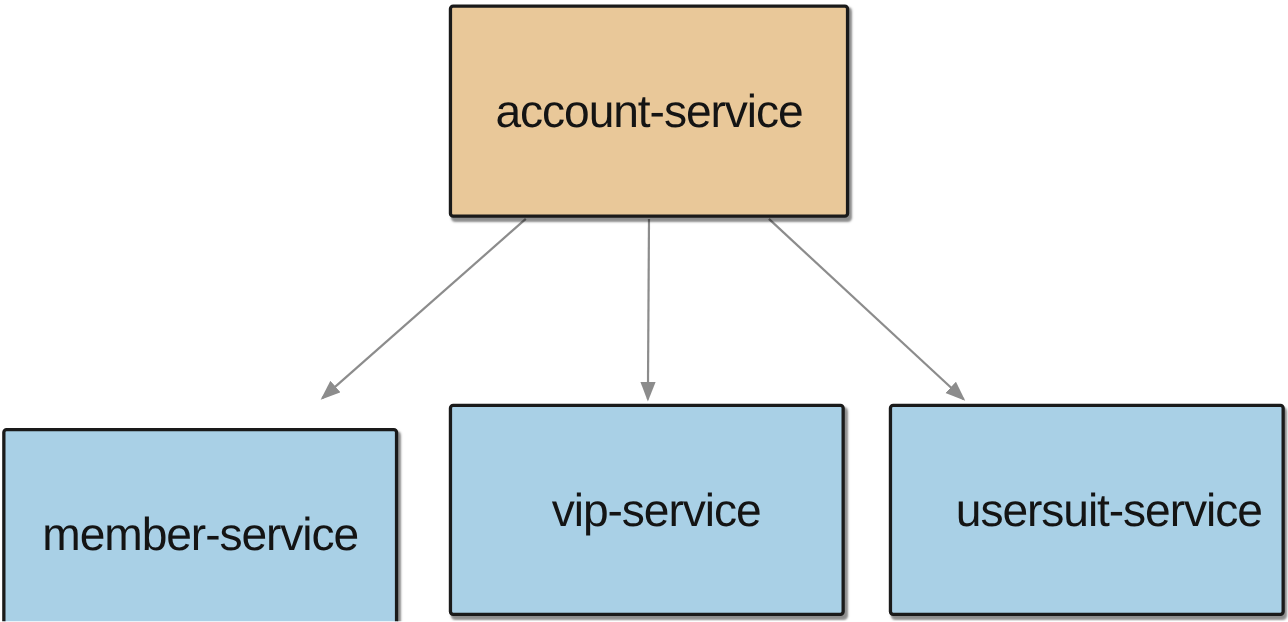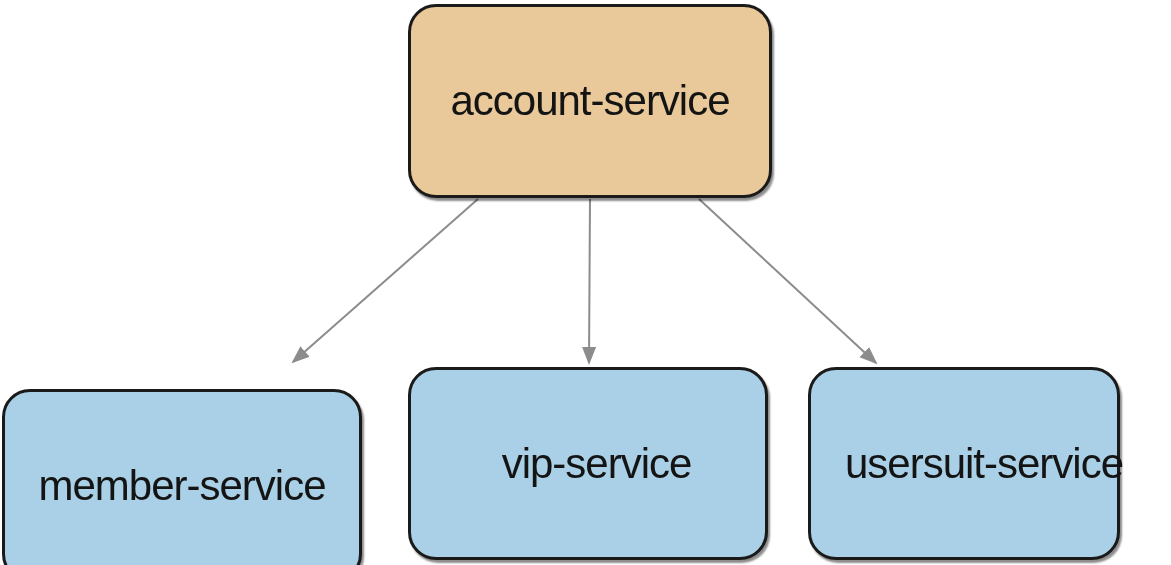--- a/index.html
+++ b/index.html
@@ -28,39 +28,39 @@
     stroke-width: 2;
   }
   .edges marker path {
     fill: var(--arrow, #8c8c8c);
     stroke: none;
   }
   .node {
     position: absolute;
     box-sizing: border-box;
     border: 3px solid var(--border, #1a1a1a);
-    border-radius: 28px;
+    border-radius: 4px;
     display: flex;
     align-items: center;
     justify-content: center;
     box-shadow: 2px 3px 2px rgba(0, 0, 0, 0.45);
   }
   .node .node-label {
     color: var(--text, #141414);
     font-size: 42px;
     letter-spacing: -1px;
     white-space: nowrap;
   }
   .node.parent { background: var(--parent-fill, #e9c899); }
   .node.child  { background: var(--child-fill, #a9d0e6); }
 
   #node-account   { left: 408px; top: 4px;   width: 364px; height: 194px; }
   #node-member    { left: 2px;   top: 389px; width: 360px; height: 193px; }
   #node-vip       { left: 408px; top: 367px; width: 360px; height: 193px; padding-left: 17px; }
-  #node-usersuit  { left: 808px; top: 367px; width: 312px; height: 193px; padding-left: 40px; }
+  #node-usersuit  { left: 808px; top: 367px; width: 360px; height: 193px; padding-left: 40px; }
 </style>
 </head>
 <body>
 
 <div class="canvas">
 
   <svg class="edges" viewBox="0 0 1171 565" xmlns="http://www.w3.org/2000/svg">
     <defs>
       <marker id="arrowhead" markerUnits="userSpaceOnUse" markerWidth="20" markerHeight="16" refX="16" refY="7" orient="auto">
         <path d="M0,0 L18,7 L0,14 Z"></path>

